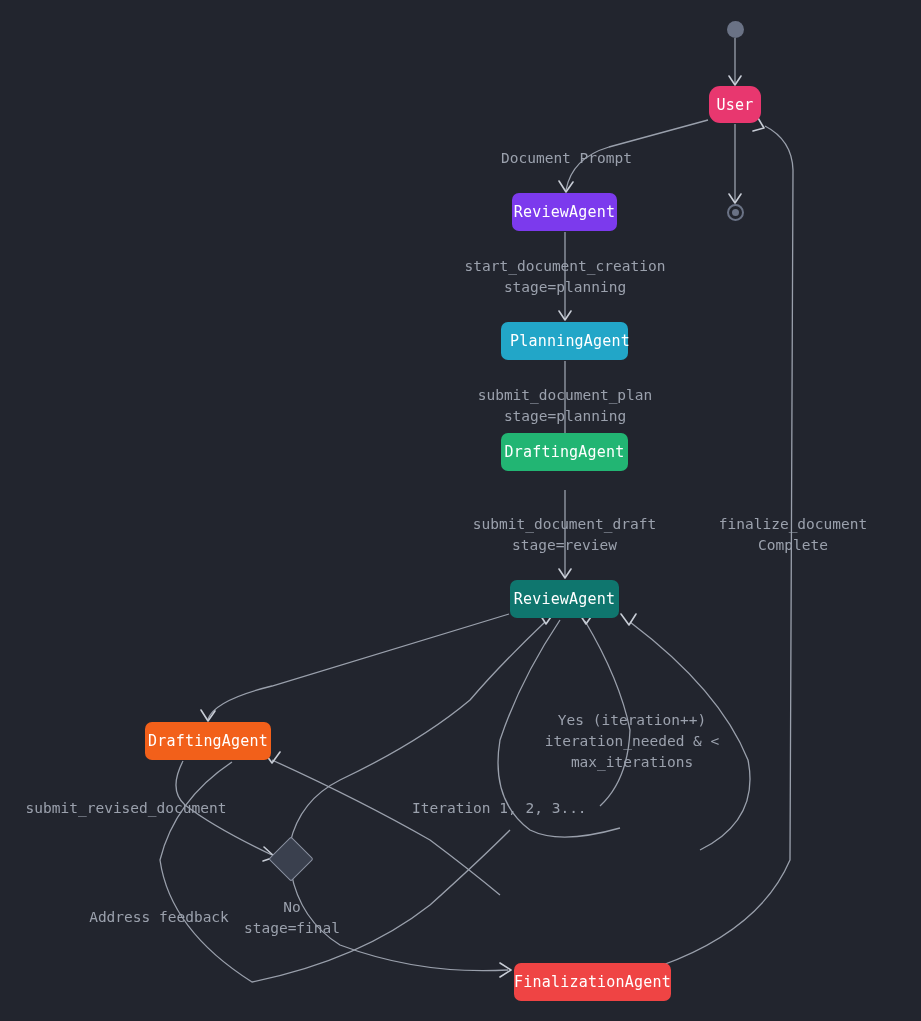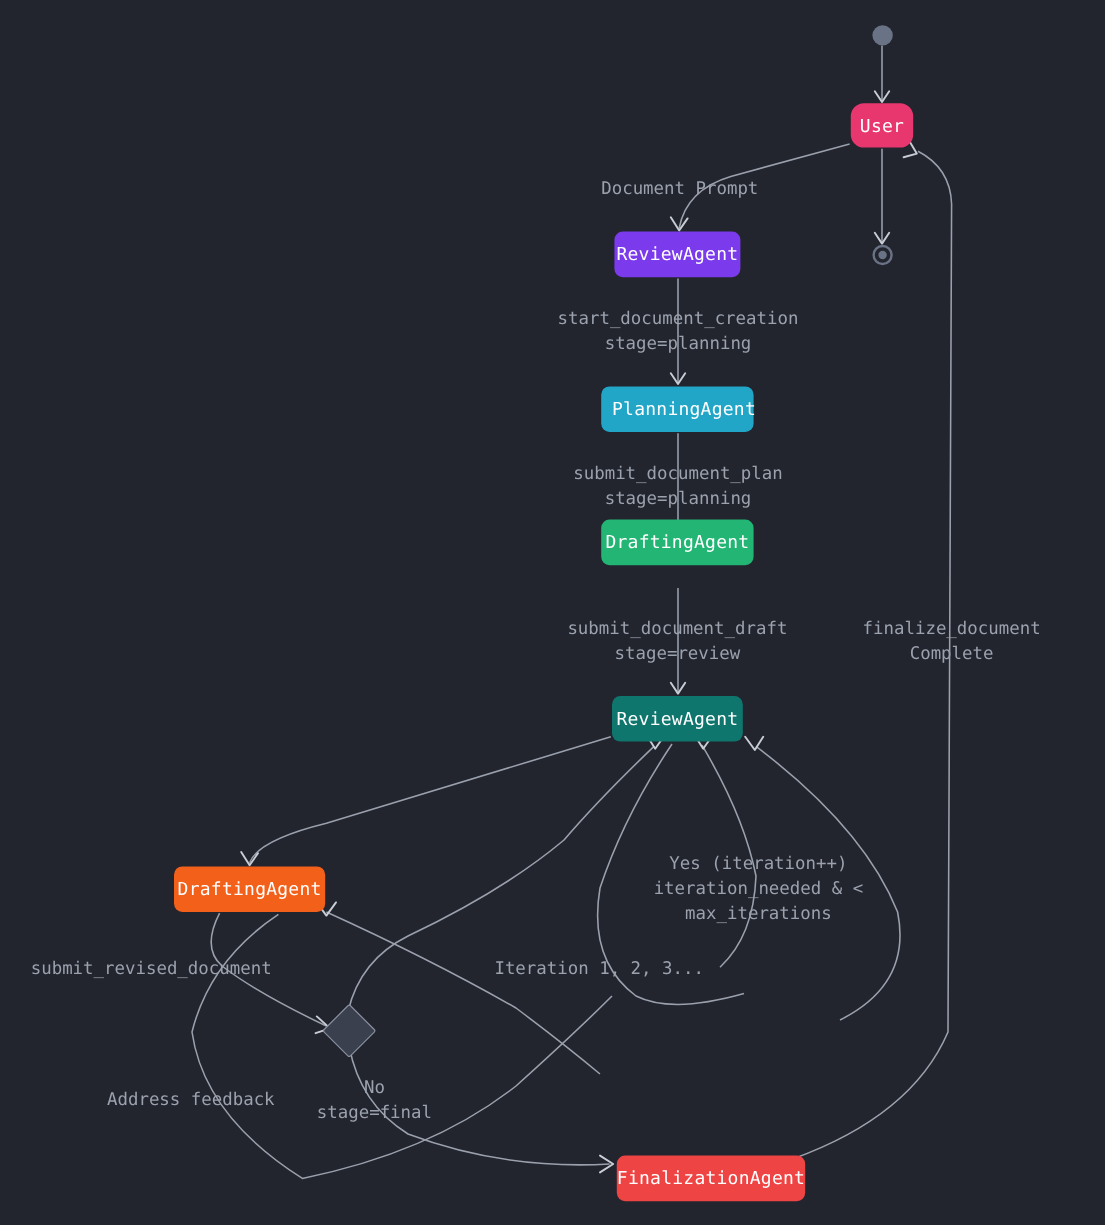--- a/index.html
+++ b/index.html
@@ -197,18 +197,18 @@
 
 
   <div class="edge-label" style="left:531px; top:710px; width:202px;">Yes (iteration++)
 iteration_needed &amp; &lt;
 max_iterations</div>
 
   <div class="edge-label" style="left:25px; top:798px; width:202px;">submit_revised_document</div>
 
   <div class="edge-label" style="left:412px; top:798px; width:172px;">Iteration 1, 2, 3...</div>
 
-  <div class="edge-label" style="left:240px; top:897px; width:104px;margin-left:20px;">No
+  <div class="edge-label" style="left:240px; top:897px; width:104px;">No
 stage=final</div>
 
   <div class="edge-label" style="left:88px; top:907px; width:142px;">Address feedback</div>
 
 </div>
 
 </body></html>

